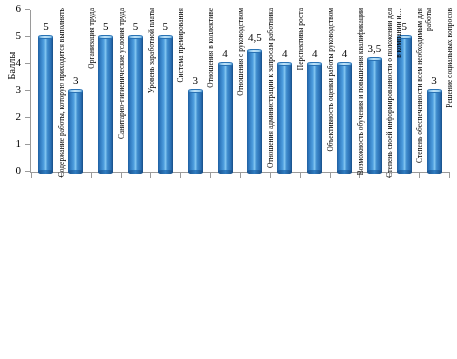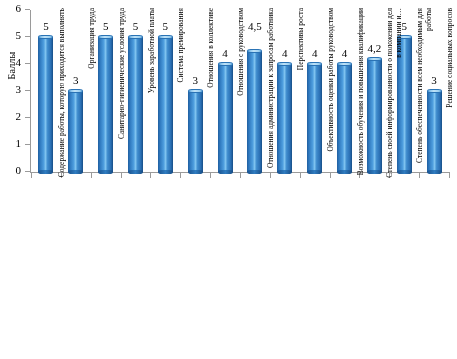--- a/index.html
+++ b/index.html
@@ -290,20 +290,20 @@
       <div class="cat-label" style="left: 445.071px;">Решение социальных вопросов</div>
     </div>
 
 <div class="bar-value" style="left: 25.9286px; top: 20px;">5</div>
     <div class="bar-value" style="left: 55.7857px; top: 74px;">3</div>
     <div class="bar-value" style="left: 85.6429px; top: 20px;">5</div>
     <div class="bar-value" style="left: 115.5px; top: 20px;">5</div>
     <div class="bar-value" style="left: 145.357px; top: 20px;">5</div>
     <div class="bar-value" style="left: 175.214px; top: 74px;">3</div>
     <div class="bar-value" style="left: 205.071px; top: 47px;">4</div>
-    <div class="bar-value" style="left: 234.929px; top: 20px;">4,5</div>
+    <div class="bar-value" style="left: 234.929px; top: 31px;">4,5</div>
     <div class="bar-value" style="left: 264.786px; top: 47px;">4</div>
     <div class="bar-value" style="left: 294.643px; top: 47px;">4</div>
     <div class="bar-value" style="left: 324.5px; top: 47px;">4</div>
-    <div class="bar-value" style="left: 354.357px; top: 41.6px;">4,2</div>
+    <div class="bar-value" style="left: 354.357px; top: 41.6px;">3,5</div>
     <div class="bar-value" style="left: 384.214px; top: 20px;">5</div>
     <div class="bar-value" style="left: 414.071px; top: 74px;">3</div>
   </div>
 
 </body></html>

